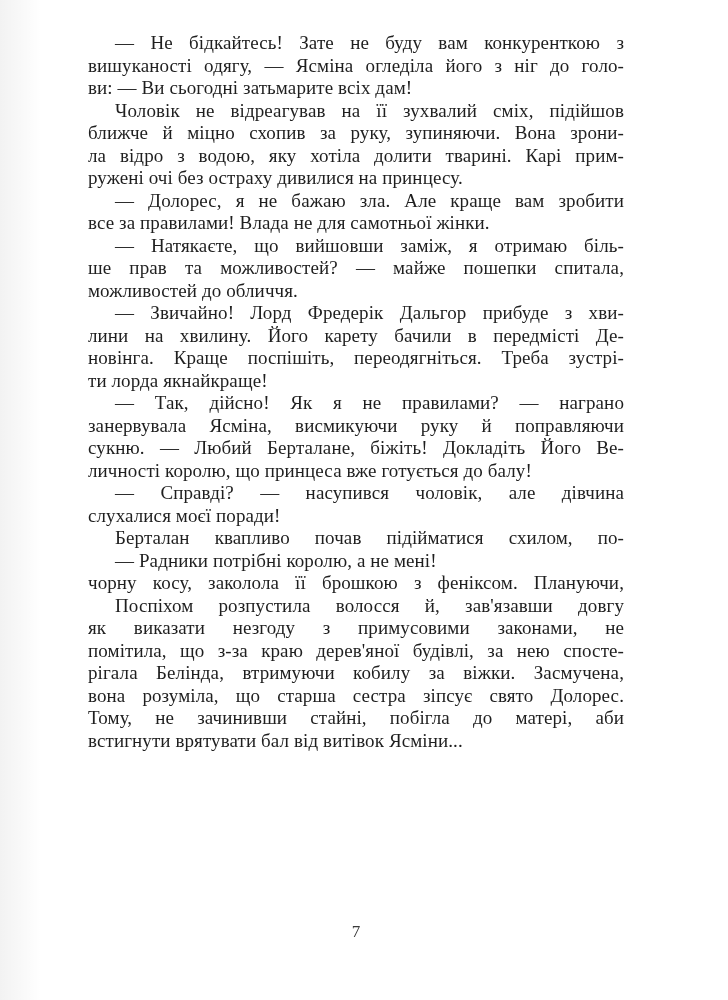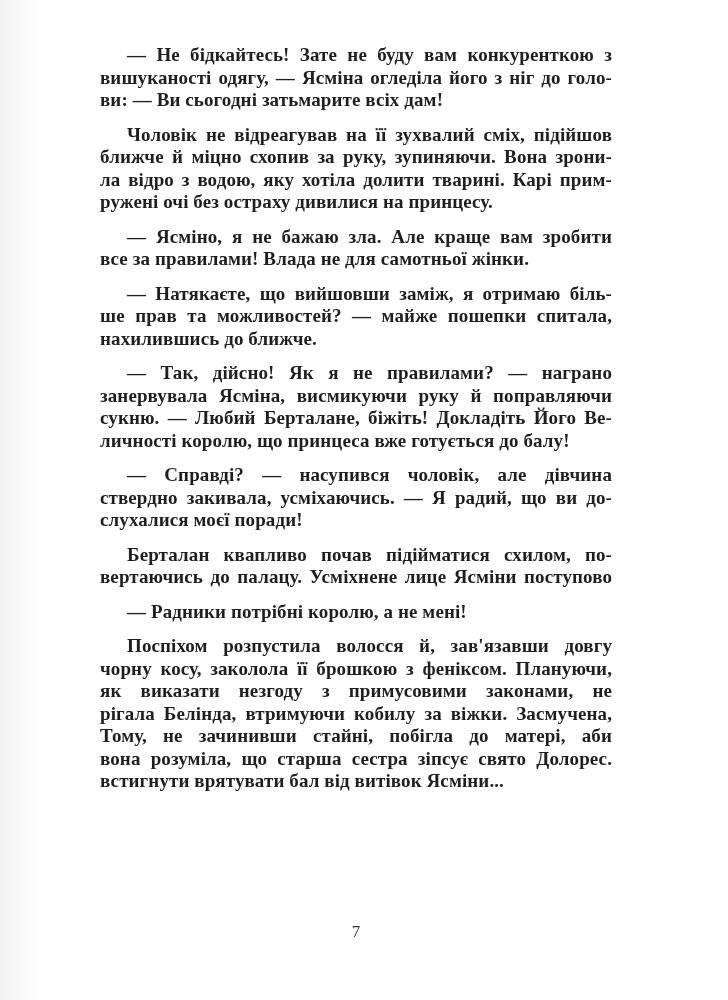--- a/index.html
+++ b/index.html
@@ -32,23 +32,22 @@
   .text-block {
     position: absolute;
     left: 88px;
     top: 32px;
     width: 536px;
     font-size: 19px;
     line-height: 22.5px;
     letter-spacing: 0.1px;
   }
   .paragraph {
-    margin: 12px;
+    margin: 0;
     padding: 0;
-    font-weight: bold;
   }
   .line {
     height: 22.5px;
     overflow: hidden;
     text-align: justify;
     text-align-last: justify;
     -moz-text-align-last: justify;
     white-space: normal;
   }
   .line.pfirst {
@@ -80,50 +79,55 @@
         <div class="line">вишуканості одягу, — Ясміна огледіла його з ніг до голо-</div>
         <div class="line plast">ви: — Ви сьогодні затьмарите всіх дам!</div>
       </div>
       <div class="paragraph">
         <div class="line pfirst">Чоловік не відреагував на її зухвалий сміх, підійшов</div>
         <div class="line">ближче й міцно схопив за руку, зупиняючи. Вона зрони-</div>
         <div class="line">ла відро з водою, яку хотіла долити тварині. Карі прим-</div>
         <div class="line plast">ружені очі без остраху дивилися на принцесу.</div>
       </div>
       <div class="paragraph">
-        <div class="line pfirst">— Ясміно, я не бажаю зла. Але краще вам зробити</div>
+        <div class="line pfirst">— Долорес, я не бажаю зла. Але краще вам зробити</div>
         <div class="line plast">все за правилами! Влада не для самотньої жінки.</div>
       </div>
       <div class="paragraph">
         <div class="line pfirst">— Натякаєте, що вийшовши заміж, я отримаю біль-</div>
         <div class="line">ше прав та можливостей? — майже пошепки спитала,</div>
-        <div class="line plast">нахилившись до ближче.</div>
+        <div class="line plast">можливостей до обличчя.</div>
+      </div>
+      <div class="paragraph">
+        <div class="line pfirst">— Звичайно! Лорд Фредерік Дальгор прибуде з хви-</div>
+        <div class="line">лини на хвилину. Його карету бачили в передмісті Де-</div>
+        <div class="line">новінга. Краще поспішіть, переодягніться. Треба зустрі-</div>
+        <div class="line plast">ти лорда якнайкраще!</div>
       </div>
       <div class="paragraph">
         <div class="line pfirst">— Так, дійсно! Як я не правилами? — награно</div>
         <div class="line">занервувала Ясміна, висмикуючи руку й поправляючи</div>
         <div class="line">сукню. — Любий Берталане, біжіть! Докладіть Його Ве-</div>
         <div class="line plast">личності королю, що принцеса вже готується до балу!</div>
       </div>
       <div class="paragraph">
         <div class="line pfirst">— Справді? — насупився чоловік, але дівчина</div>
-        <div class="line">ствердно закивала, усміхаючись. — Я радий, що ви до-</div>
         <div class="line plast">слухалися моєї поради!</div>
       </div>
       <div class="paragraph">
         <div class="line pfirst">Берталан квапливо почав підійматися схилом, по-</div>
-        <div class="line">вертаючись до палацу. Усміхнене лице Ясміни поступово</div>
       </div>
       <div class="paragraph">
         <div class="line pfirst plast">— Радники потрібні королю, а не мені!</div>
       </div>
       <div class="paragraph">
+        <div class="line">чорну косу, заколола її брошкою з феніксом. Плануючи,</div>
         <div class="line pfirst">Поспіхом розпустила волосся й, зав'язавши довгу</div>
-        <div class="line">чорну косу, заколола її брошкою з феніксом. Плануючи,</div>
         <div class="line">як виказати незгоду з примусовими законами, не</div>
+        <div class="line">помітила, що з-за краю дерев'яної будівлі, за нею спосте-</div>
         <div class="line">рігала Белінда, втримуючи кобилу за віжки. Засмучена,</div>
+        <div class="line">вона розуміла, що старша сестра зіпсує свято Долорес.</div>
         <div class="line">Тому, не зачинивши стайні, побігла до матері, аби</div>
-        <div class="line">вона розуміла, що старша сестра зіпсує свято Долорес.</div>
         <div class="line plast">встигнути врятувати бал від витівок Ясміни...</div>
       </div>
     </div>
   <div class="page-number">7</div>
 </div>
 
 </body></html>

